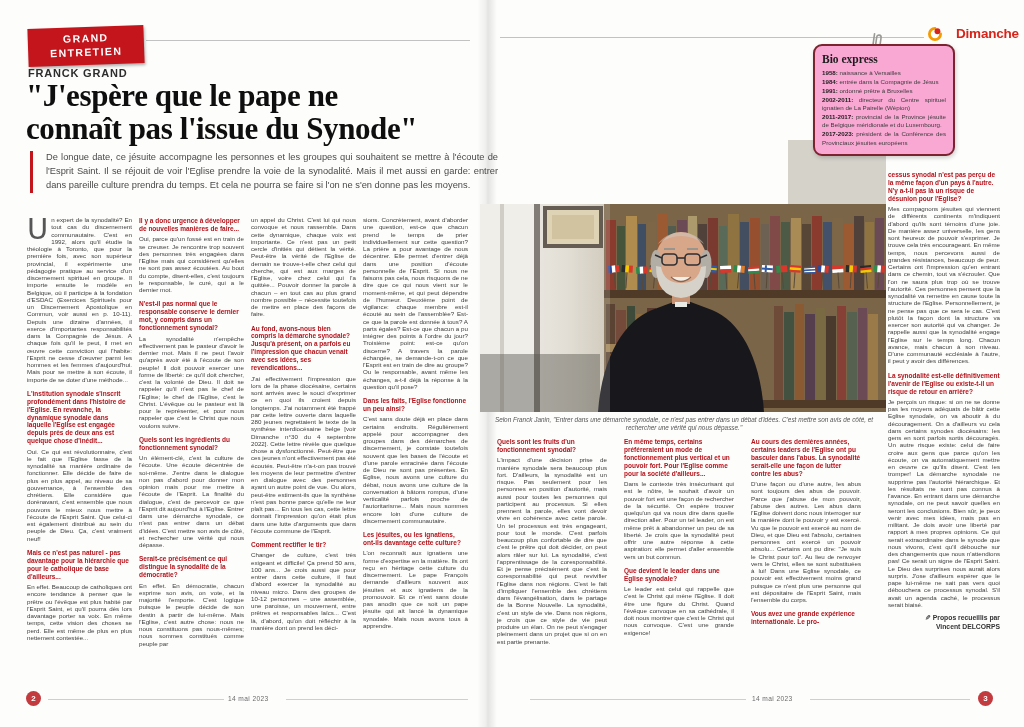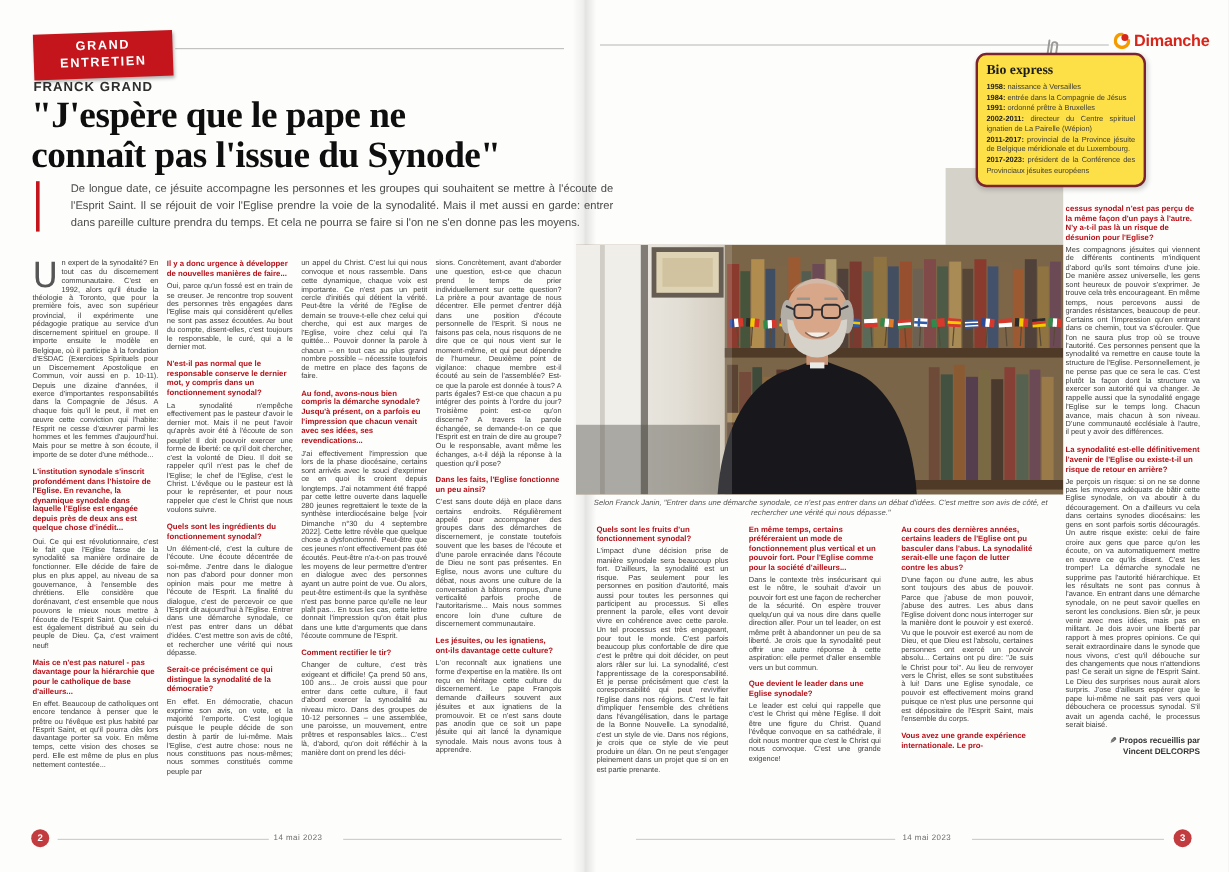--- a/index.html
+++ b/index.html
@@ -8,40 +8,40 @@
   .fold{position:absolute;left:477px;top:0;width:20px;height:727px;
         background:linear-gradient(90deg,rgba(0,0,0,0),rgba(0,0,0,.06) 45%,rgba(0,0,0,.10) 55%,rgba(0,0,0,0));}
   
   .kicker{position:absolute;left:28px;top:27px;width:108px;padding:5px 4px 6px;background:#c4151c;color:#fff;
           text-align:center;font-weight:bold;font-size:10.5px;line-height:1.3;letter-spacing:1.4px;
           transform:rotate(-2deg);box-shadow:1px 2px 3px rgba(0,0,0,.3);}
   .rule{position:absolute;height:1px;background:#c2c2c2;}
   .author{position:absolute;left:28px;top:67px;font-size:11px;font-weight:bold;letter-spacing:.8px;color:#2d2d2d;}
   .headline{position:absolute;left:26px;top:80px;width:465px;font-family:"Liberation Serif","DejaVu Serif",serif;
             font-weight:bold;font-size:31px;line-height:1.05;color:#0e0e0e;letter-spacing:-.4px;}
-  .standfirst{position:absolute;left:30px;top:151px;width:452px;border-left:3px solid #c4151c;padding-left:26px;
+  .standfirst{position:absolute;left:30px;top:151px;width:452px;border-left:3px solid #c4151c;padding-left:13px;
               font-size:9.3px;line-height:1.5;color:#4a4a4a;text-align:justify;}
   
   .col{position:absolute;font-size:6.2px;line-height:1.17;text-align:justify;overflow:hidden;color:#3c3c3c;}
   .col p{margin:0 0 5px;}
   .col h4{margin:7px 0 2.5px;font-size:6.5px;line-height:1.22;color:#b5121a;text-align:left;}
   .col h4:first-child{margin-top:1px;}
   .dropcap{float:left;font-size:29px;line-height:.8;margin:2px 3px 0 0;color:#565656;font-family:"DejaVu Sans",sans-serif;}
   .byline{text-align:right;font-weight:bold;color:#333;font-size:6.8px;line-height:1.35;margin-top:8px;}
   .pen{display:inline-block;transform:scaleX(-1);color:#666;}
   
   .wallpatch{position:absolute;left:788px;top:140px;width:98px;height:64px;background:#d5d2ca;}
-  .bio{position:absolute;left:813px;top:44px;width:124px;background:#fde047;border:2px solid #7b2430;border-radius:9px;
+  .bio{position:absolute;left:813px;top:44px;width:124px;background:#f9a8d4;border:2px solid #7b2430;border-radius:9px;
        padding:7px 7px 6px;box-shadow:1px 2px 4px rgba(0,0,0,.18);}
   .bio-title{font-family:"Liberation Serif","DejaVu Serif",serif;font-weight:bold;font-size:11.5px;color:#1c1c1c;margin-bottom:4px;}
   .bio p{margin:0 0 1px;font-size:6.2px;line-height:1.3;color:#3c3c3c;text-align:justify;}
   .bio b{color:#1d1d1d;}
   .clip{position:absolute;left:868px;top:32px;}
   
-  .logo{position:absolute;left:928px;top:26px;display:flex;align-items:center;gap:3px;}
+  .logo{position:absolute;left:928px;top:26px;display:flex;align-items:center;gap:14px;}
   .logo-text{font-size:13.5px;font-weight:bold;color:#d8251a;letter-spacing:-.2px;}
   
   .photo{position:absolute;left:480px;top:204px;width:406px;height:208px;overflow:hidden;background:#8a7358;}
   .caption{position:absolute;left:488px;top:416px;width:392px;font-size:6.4px;font-style:italic;color:#555;
            text-align:center;line-height:1.3;}
   
   .pagenum{position:absolute;width:15px;height:15px;border-radius:50%;background:#c23b3f;color:#fff;
            font-size:8px;font-weight:bold;text-align:center;line-height:15px;}
   .fdate{position:absolute;font-size:6.6px;color:#6a6a6a;letter-spacing:.4px;}
   .fline{position:absolute;height:1px;background:#cfcfcf;}

